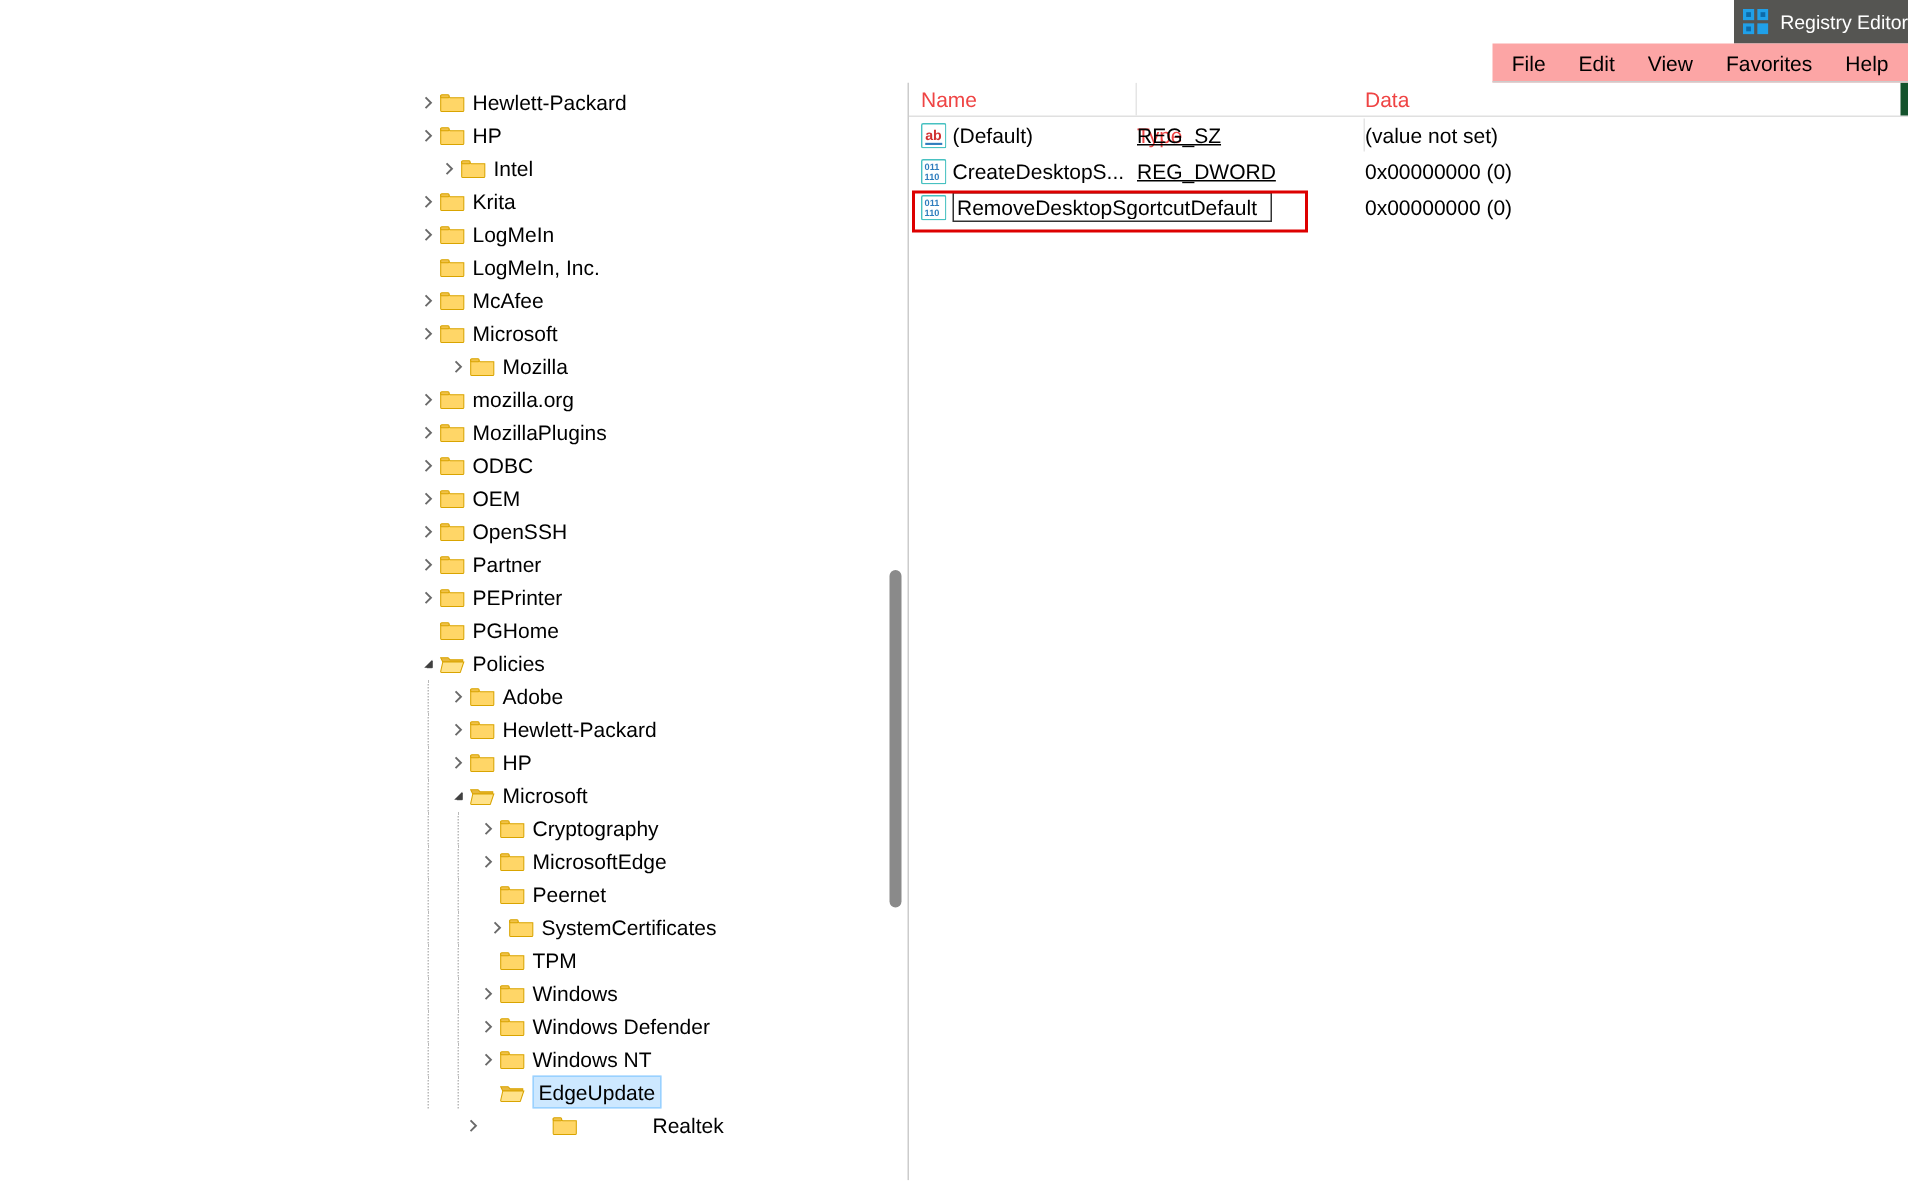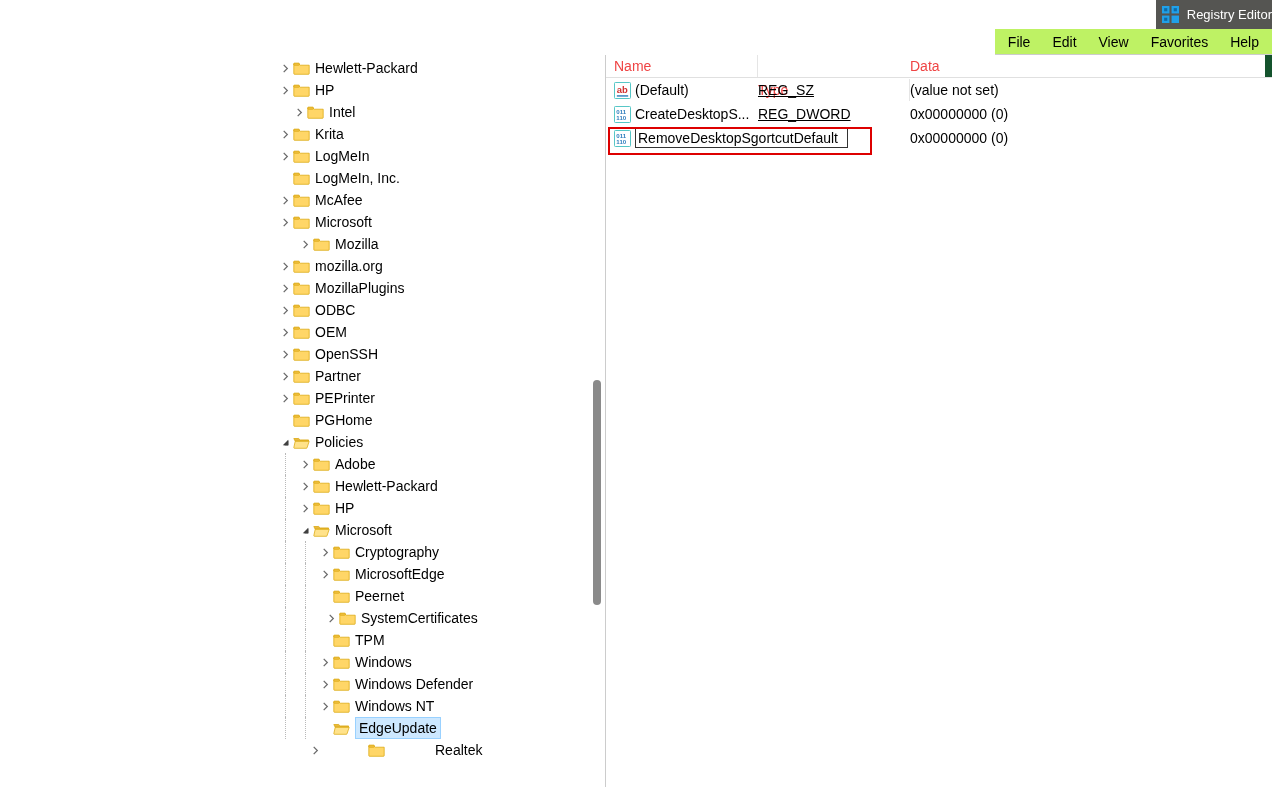--- a/index.html
+++ b/index.html
@@ -33,21 +33,21 @@
   .title-bar .app-icon {
     width: 17px;
     height: 17px;
     margin-right: 8px;
   }
   .title-bar .title {
     font-size: 13px;
   }
   
   .menu-bar {
-    background: #bef264;
+    background: #fca5a5;
     border-bottom: 1px solid #ccc;
     height: 26px;
     display: flex;
     align-items: center;
     padding: 0 2px;
     box-sizing: border-box;
   }
   .menu-item {
     padding: 3px 11px;
     cursor: default;
@@ -137,21 +137,21 @@
     display: flex;
     height: 23px;
     align-items: center;
     border-bottom: 1px solid #e0e0e0;
     box-sizing: border-box;
   }
   .col-name  { width: 152px; padding-left: 8px; box-sizing: border-box; }
   .col-type  { width: 152px; box-sizing: border-box; margin-top: 48px; }
   .col-data  { flex: 1 1 auto; box-sizing: border-box; }
   .hdr { color: #ef4444; font-size: 14px; border-right: 1px solid #e5e5e5; height: 100%; display: flex; align-items: center; }
-  .hdr.col-data { border-right: 7px solid #14532d; flex: 0 0 362px; }
+  .hdr.col-data { border-right: 5px solid #14532d; flex: 0 0 362px; }
 
   .detail-row {
     display: flex;
     align-items: center;
     height: 24px;
     padding-left: 8px;
     box-sizing: border-box;
   }
   .cell-name  { width: 144px; display: flex; align-items: center; box-sizing: border-box; }
   .cell-type  { width: 152px; box-sizing: border-box; text-decoration: underline; }

